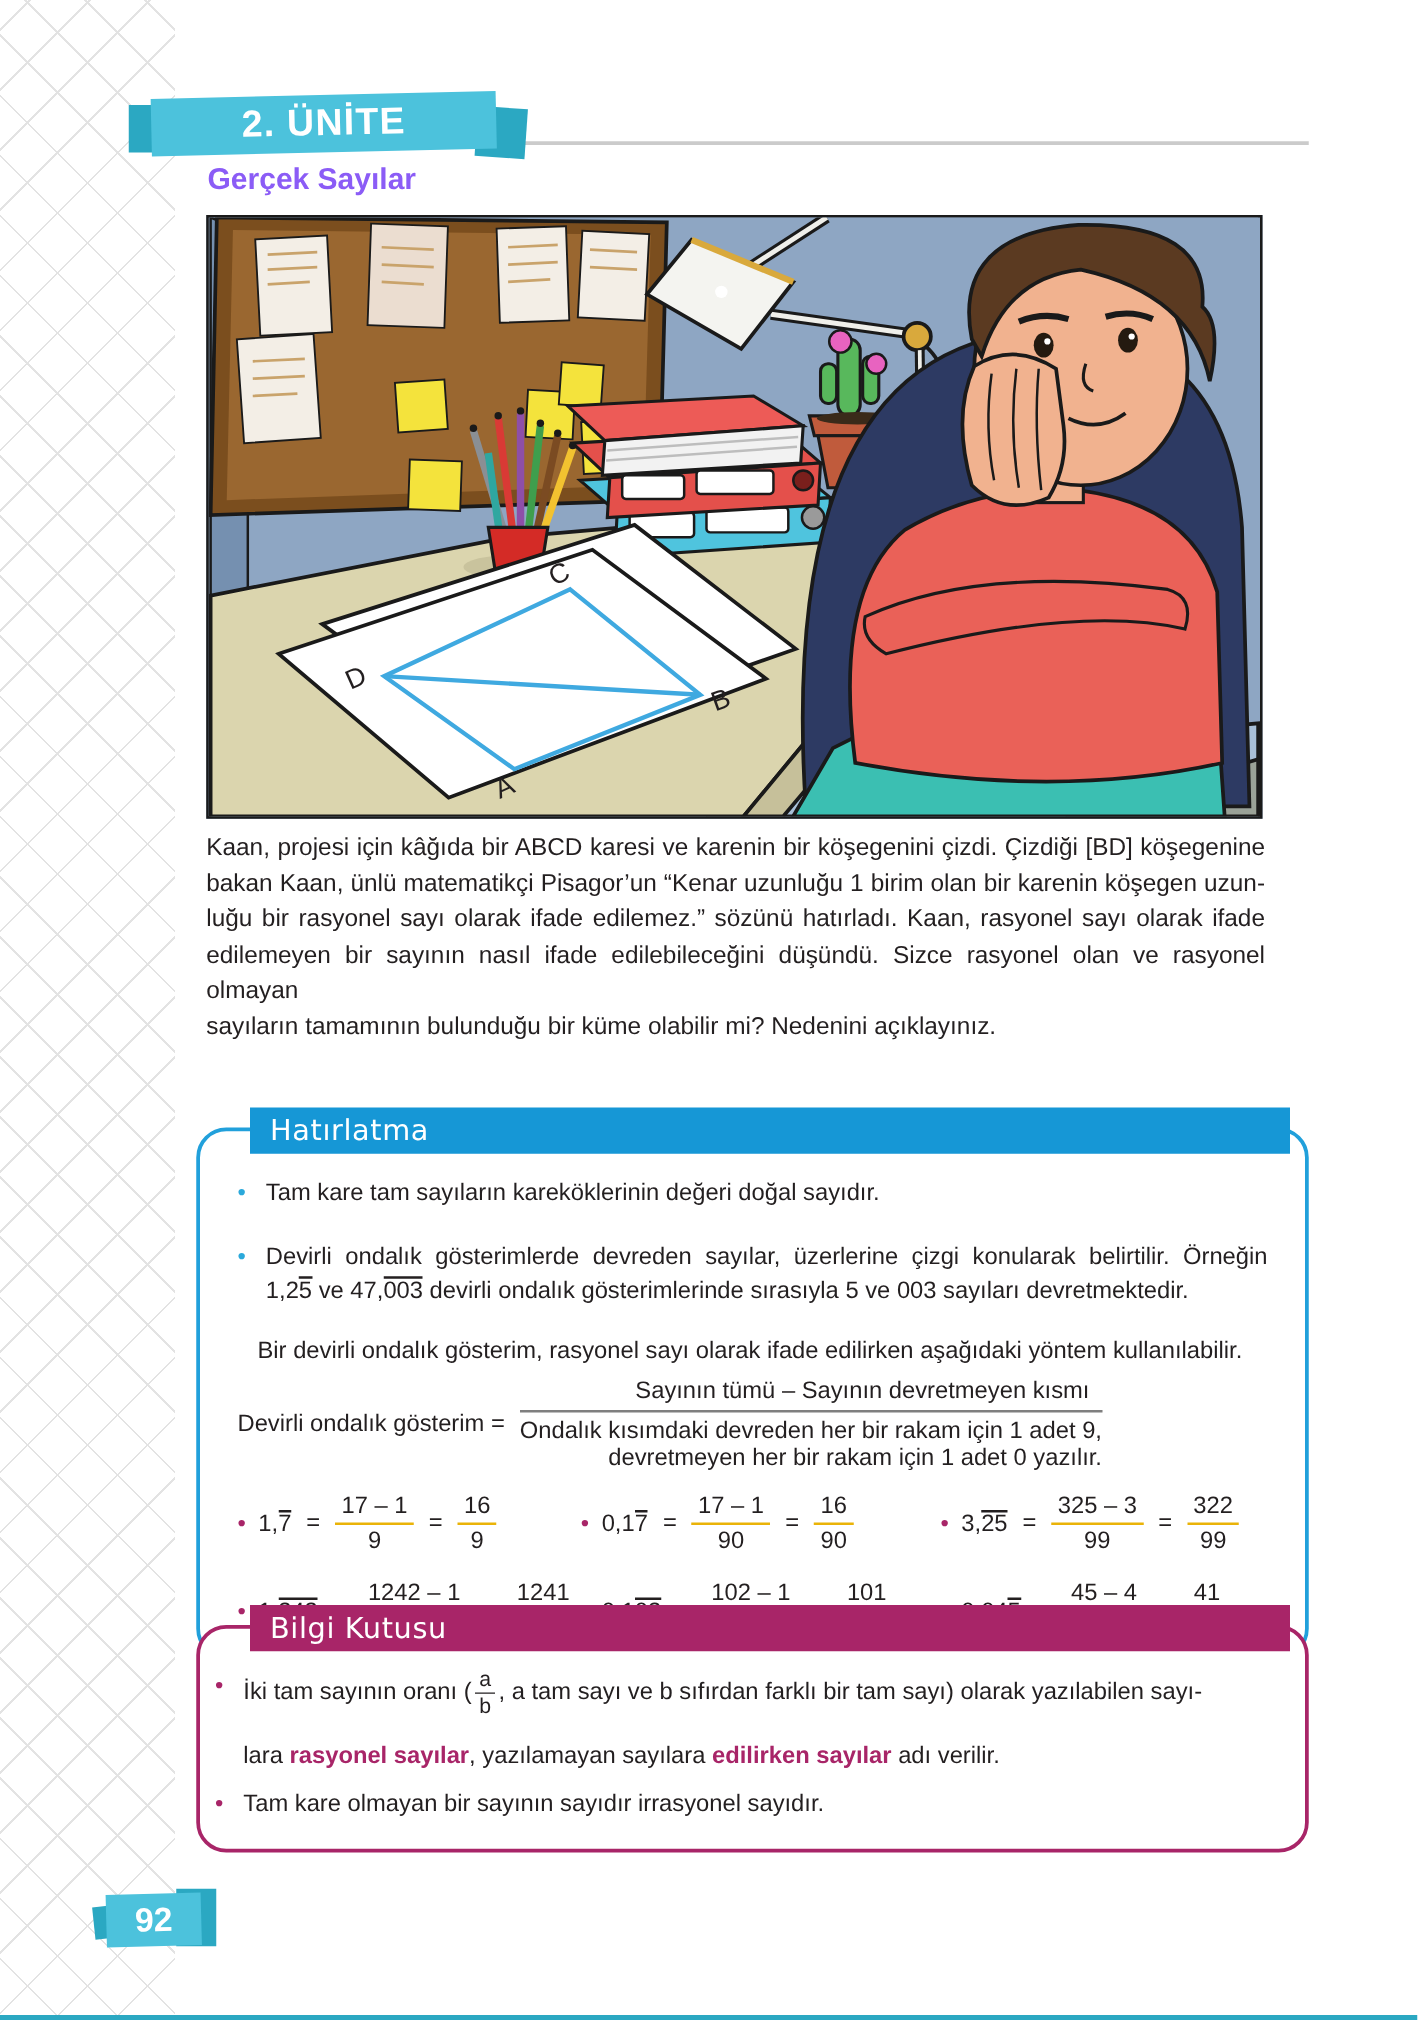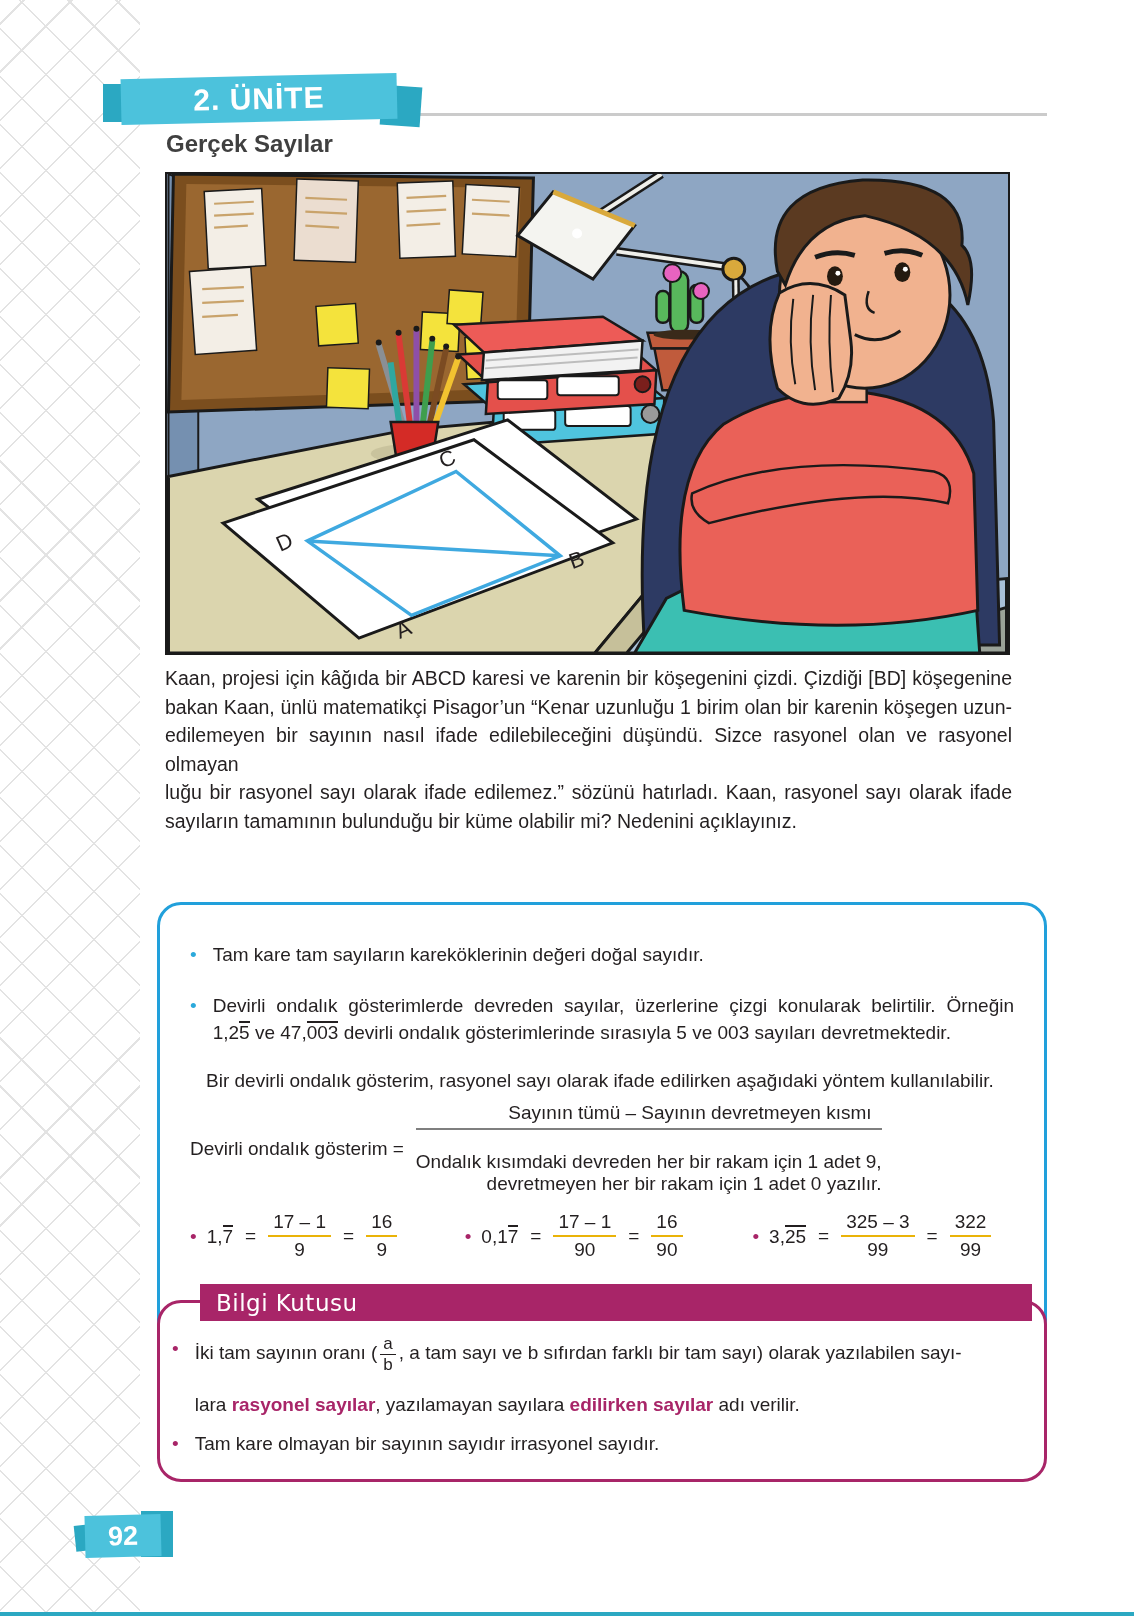--- a/index.html
+++ b/index.html
@@ -22,21 +22,21 @@
   .banner { position:absolute; left:103px; top:76px; width:320px; height:48px; }
   .banner .back-left  { position:absolute; left:0;  top:8px;  width:46px;  height:38px; background:#2BA8C2; }
   .banner .back-right { position:absolute; left:278px; top:10px; width:40px; height:40px; background:#2BA8C2; transform:rotate(4deg); }
   .banner .main {
     position:absolute; left:18px; top:0; width:276px; height:46px; background:#4CC2DC;
     transform:rotate(-1.3deg); display:flex; align-items:center; justify-content:center;
     color:#fff; font-size:30px; font-weight:700; letter-spacing:1px;
   }
   .header-rule { position:absolute; left:395px; top:113px; width:652px; height:3px; background:#CBCBCB; }
 
-  .section-title { position:absolute; left:166px; top:130px; font-size:24px; font-weight:700; color:#404040; }
+  .section-title { position:absolute; left:166px; top:130px; font-size:24px; font-weight:700; color:#8b5cf6; }
 
   
   .scene { position:absolute; left:165px; top:172px; width:845px; height:483px; border:2px solid #1a1a1a; background:#8EA6C3; }
   .scene svg { display:block; }
 
   
   .intro { position:absolute; left:165px; top:664px; width:847px; font-size:19.5px; line-height:28.6px; }
   .jline { text-align:justify; text-align-last:justify; }
   .jline-last { text-align:left; }
 
@@ -58,21 +58,21 @@
   .btext { flex:1; }
 
   .ovl { display:inline-block; border-top:2px solid #231F20; line-height:1.02; }
 
   .method-intro { font-size:19px; margin:2px 0 10px 16px; }
 
   .bigformula { display:flex; align-items:center; gap:12px; font-size:19px; margin:2px 0 8px 0; }
   .bigformula .bf-label { white-space:nowrap; }
   .bigfrac { display:inline-block; text-align:right; }
   .bigfrac .num { padding:0 10px 4px 10px; border-bottom:2px solid #7F7F7F; }
-  .bigfrac .den { padding-top:21px; }
+  .bigfrac .den { padding-top:4px; }
 
   .ex-grid { display:grid; grid-template-columns:1.05fr 1.1fr 1fr; row-gap:20px; margin-top:16px; }
   .ex { display:flex; align-items:center; gap:10px; font-size:19px; }
   .frac { display:inline-flex; flex-direction:column; text-align:center; vertical-align:middle; }
   .frac .num { border-bottom:2px solid #eab308; padding:0 5px 2px 5px; }
   .frac .den { padding-top:2px; }
   .eq { padding:0 2px; }
 
   .bold-mag { color:#A82568; font-weight:700; }
   .ifrac { display:inline-flex; flex-direction:column; text-align:center; vertical-align:middle; font-size:17px; line-height:1.05; margin:0 3px; }
@@ -257,26 +257,27 @@
           <text x="414" y="396" font-size="22" fill="#231F20" text-anchor="middle" transform="rotate(-20 414 396)" font-family="Liberation Sans, sans-serif">B</text>
           <text x="240" y="466" font-size="22" fill="#231F20" text-anchor="middle" transform="rotate(-24 240 466)" font-family="Liberation Sans, sans-serif">A</text>
         </g>
       </g>
     </svg>
   </div>
 
   <div class="intro">
     <div class="jline">Kaan, projesi için kâğıda bir ABCD karesi ve karenin bir köşegenini çizdi. Çizdiği [BD] köşegenine</div>
     <div class="jline">bakan Kaan, ünlü matematikçi Pisagor’un “Kenar uzunluğu 1 birim olan bir karenin köşegen uzun-</div>
+    <div class="jline">luğu bir rasyonel sayı olarak ifade edilemez.” sözünü hatırladı. Kaan, rasyonel sayı olarak ifade</div>
     <div class="jline">edilemeyen bir sayının nasıl ifade edilebileceğini düşündü. Sizce rasyonel olan ve rasyonel olmayan</div>
-    <div class="jline">luğu bir rasyonel sayı olarak ifade edilemez.” sözünü hatırladı. Kaan, rasyonel sayı olarak ifade</div>
     <div class="jline-last">sayıların tamamının bulunduğu bir küme olabilir mi? Nedenini açıklayınız.</div>
   </div>
 
   <div class="rbox box-blue">
+    <div class="bar">Hatırlatma</div>
 
     <div class="bull">
       <span class="dot dot-blue">•</span>
       <span class="btext">Tam kare tam sayıların kareköklerinin değeri doğal sayıdır.</span>
     </div>
 
     <div class="bull">
       <span class="dot dot-blue">•</span>
       <span class="btext">
         <span class="jline" style="display:block">Devirli ondalık gösterimlerde devreden sayılar, üzerlerine çizgi konularak belirtilir. Örneğin</span>

